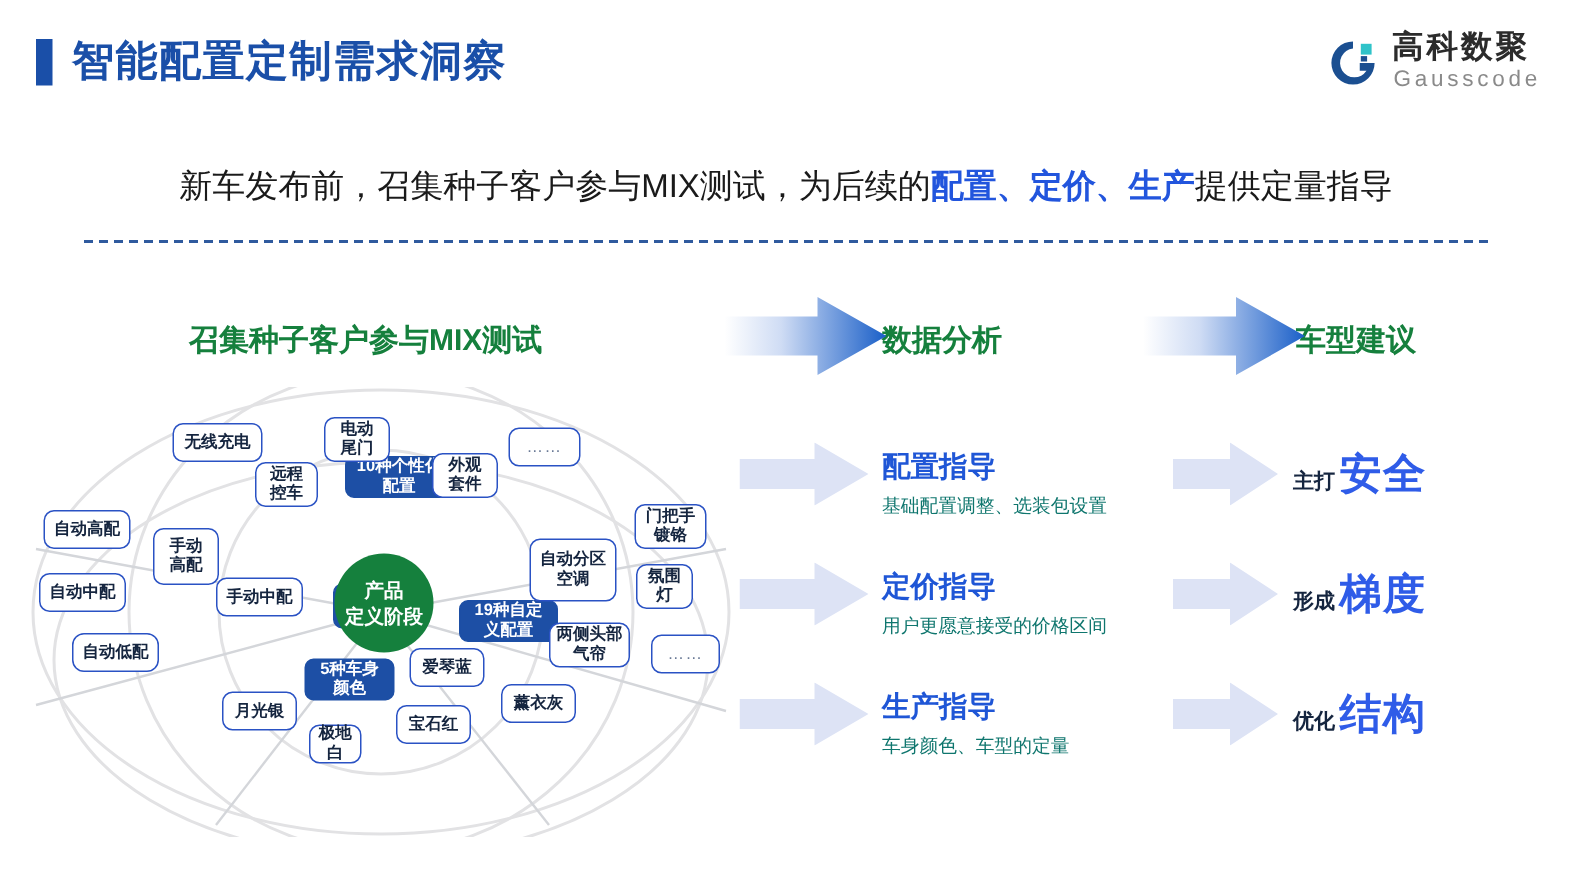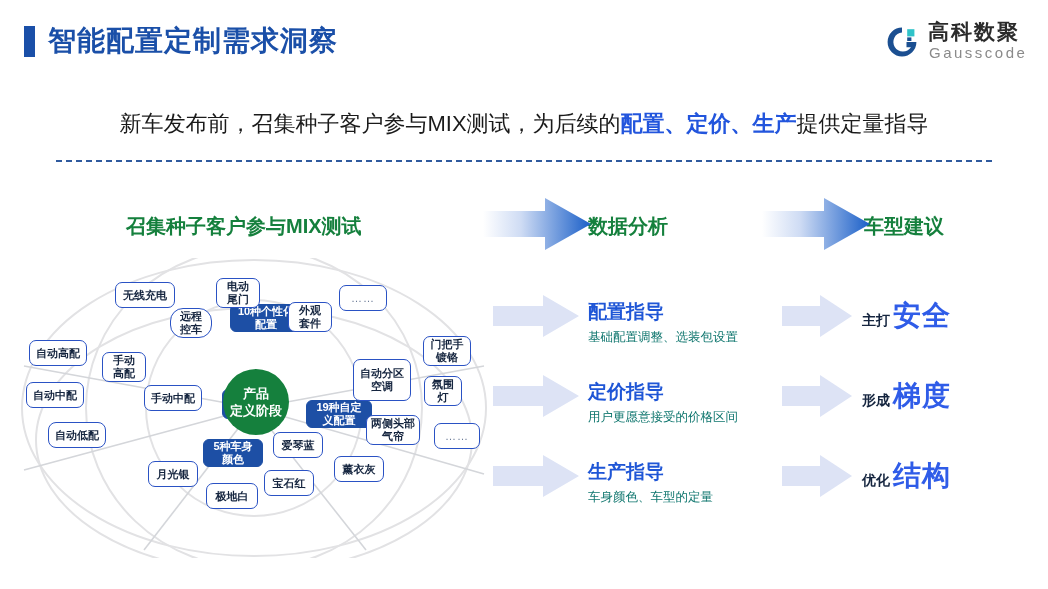--- a/index.html
+++ b/index.html
@@ -187,43 +187,43 @@
     <div class="node filled" style="left:189px;top:181px;width:60px;height:28px;">5种车身
 颜色</div>
 
     <div class="center-circle" style="left:209px;top:111px;width:66px;height:66px;">产品
 定义阶段</div>
 
     <div class="node" style="left:101px;top:24px;width:60px;height:26px;">无线充电</div>
     <div class="node" style="left:202px;top:20px;width:44px;height:30px;">电动
 尾门</div>
     <div class="node dots" style="left:325px;top:27px;width:48px;height:26px;">……</div>
-    <div class="node" style="left:156px;top:50px;width:42px;height:30px;border-radius:13px;">远程
+    <div class="node" style="left:156px;top:50px;width:42px;height:30px;">远程
 控车</div>
     <div class="node" style="left:274px;top:44px;width:44px;height:30px;">外观
 套件</div>
     <div class="node" style="left:409px;top:78px;width:48px;height:30px;">门把手
 镀铬</div>
     <div class="node" style="left:15px;top:82px;width:58px;height:26px;">自动高配</div>
-    <div class="node" style="left:88px;top:94px;width:44px;height:30px;">手动
+    <div class="node" style="left:88px;top:94px;width:44px;height:38px;">手动
 高配</div>
     <div class="node" style="left:339px;top:101px;width:58px;height:42px;">自动分区
 空调</div>
     <div class="node" style="left:410px;top:118px;width:38px;height:30px;">氛围
 灯</div>
     <div class="node" style="left:12px;top:124px;width:58px;height:26px;">自动中配</div>
     <div class="node" style="left:130px;top:127px;width:58px;height:26px;">手动中配</div>
     <div class="node" style="left:352px;top:157px;width:54px;height:30px;">两侧头部
 气帘</div>
     <div class="node dots" style="left:420px;top:165px;width:46px;height:26px;">……</div>
     <div class="node" style="left:34px;top:164px;width:58px;height:26px;border-radius:8px;">自动低配</div>
     <div class="node" style="left:259px;top:174px;width:50px;height:26px;">爱琴蓝</div>
     <div class="node" style="left:320px;top:198px;width:50px;height:26px;">薰衣灰</div>
     <div class="node" style="left:134px;top:203px;width:50px;height:26px;">月光银</div>
-    <div class="node" style="left:192px;top:225px;width:52px;height:26px;">极地白</div>
+    <div class="node" style="left:192px;top:225px;width:35px;height:26px;">极地白</div>
     <div class="node" style="left:250px;top:212px;width:50px;height:26px;">宝石红</div>
   </div>
 
   <div class="mid-row" style="top:300px;">
     <div class="mid-title">配置指导</div>
     <div class="mid-desc">基础配置调整、选装包设置</div>
   </div>
   <div class="mid-row" style="top:380px;">
     <div class="mid-title">定价指导</div>
     <div class="mid-desc">用户更愿意接受的价格区间</div>

